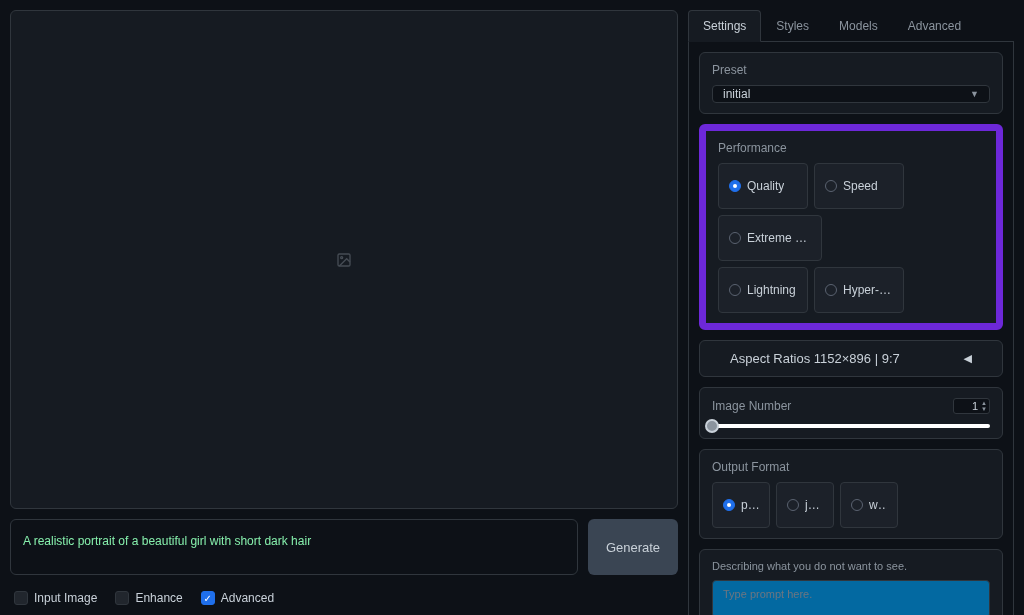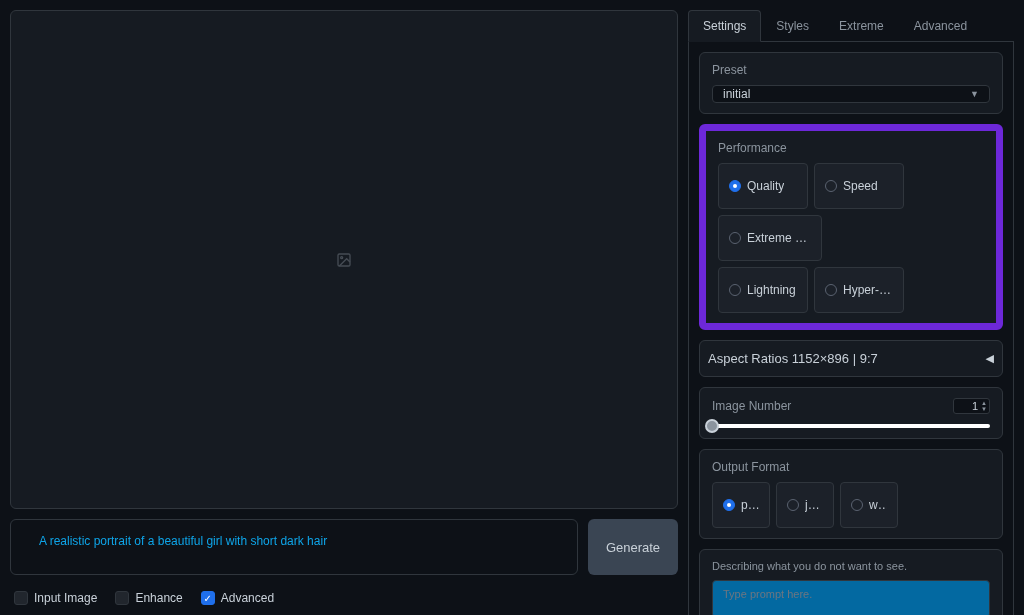--- a/index.html
+++ b/index.html
@@ -44,22 +44,22 @@
     }
     .prompt-row {
       display: flex;
       gap: 10px;
     }
     .prompt-input {
       flex: 1;
       background: #0d1117;
       border: 1px solid #30363d;
       border-radius: 6px;
-      color: #0ea5e9;
-      padding: 14px 28px;
+      color: #86efac;
+      padding: 14px 12px;
       font-size: 12px;
       height: 56px;
       resize: none;
       font-family: inherit;
     }
     .generate-btn {
       width: 90px;
       background: #3a4553;
       border: none;
       border-radius: 6px;
@@ -204,21 +204,21 @@
     }
     .radio-pill-text {
       white-space: nowrap;
       overflow: hidden;
       text-overflow: ellipsis;
     }
     .aspect-section {
       display: flex;
       justify-content: space-between;
       align-items: center;
-      padding: 10px 8px;
+      padding: 10px 30px;
     }
     .expand-arrow {
       font-size: 11px;
       color: #c9d1d9;
     }
     .number-row {
       display: flex;
       justify-content: space-between;
       align-items: center;
     }
@@ -330,21 +330,21 @@
         <span class="checkbox-box checked"></span>
         <span>Advanced</span>
       </label>
     </div>
   </div>
 
   <div class="right">
     <div class="tabs">
       <div class="tab active">Settings</div>
       <div class="tab">Styles</div>
-      <div class="tab">Extreme</div>
+      <div class="tab">Models</div>
       <div class="tab">Advanced</div>
     </div>
 
     <div class="panel">
       <div class="section">
         <span class="section-label">Preset</span>
         <div class="preset-select">
           <span>initial</span>
           <span class="dropdown-caret">▼</span>
         </div>

